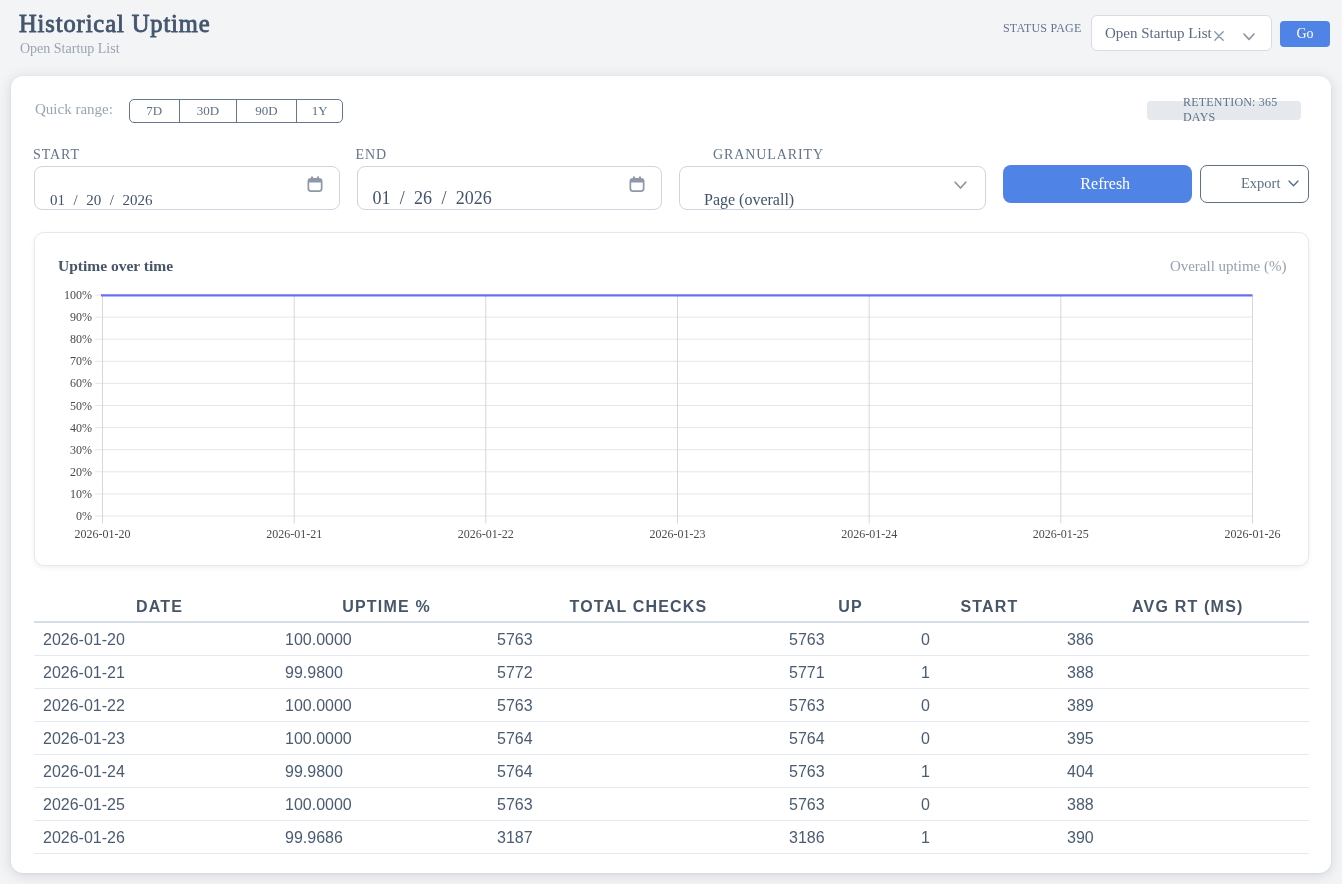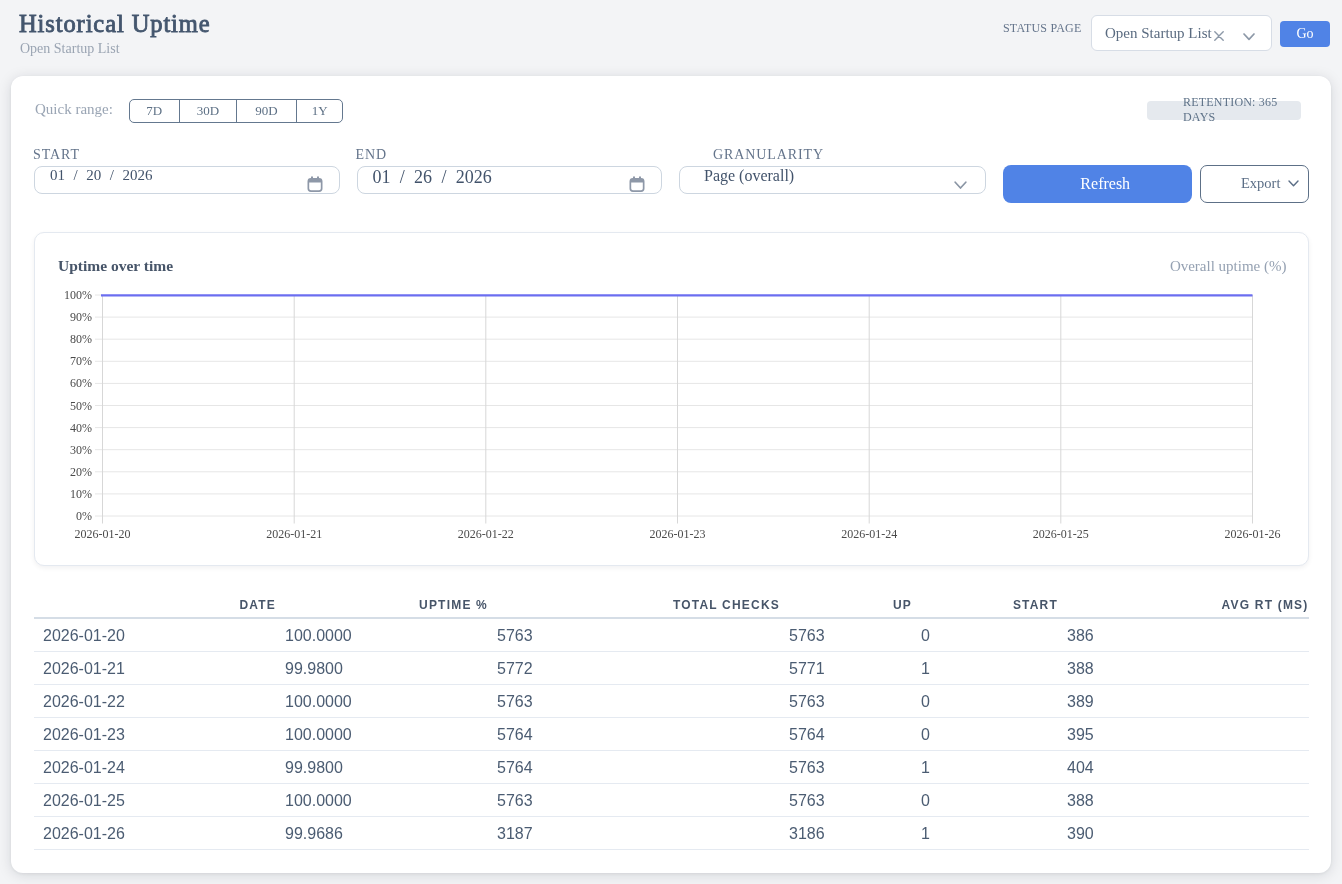--- a/index.html
+++ b/index.html
@@ -11,26 +11,26 @@
 #spSelect { left:1091px; top:15px; width:181px; height:36px; background:#fff; border:1px solid #d7dde6; border-radius:6px; display:flex; align-items:center; padding-left:13px; }
 #spSelect .txt { font-size:15px; color:#5a6b80; }
 #goBtn { left:1280px; top:21px; width:50px; height:25.5px; background:#5083e6; border-radius:4px; color:#fff; font-size:14px; display:flex; align-items:center; justify-content:center; }
 #card { left:11px; top:75.5px; width:1319.5px; height:797px; background:#fff; border-radius:12px; box-shadow:0 2px 14px rgba(15,23,42,.13), 0 1px 3px rgba(15,23,42,.06); }
 #quickLabel { left:35px; top:101px; font-size:15px; color:#9aa5b4; }
 #seg { left:129px; top:98.5px; height:24.5px; display:flex; border:1px solid #64788f; border-radius:5px; overflow:hidden; }
 #seg .s { display:flex; align-items:center; justify-content:center; font-size:13px; color:#5d7085; border-right:1px solid #64788f; }
 #seg .s:last-child { border-right:none; }
 #badge { left:1147px; top:100.5px; width:154px; height:19.5px; background:#e5e9ee; border-radius:4px; display:flex; align-items:center; justify-content:center; font-size:12px; letter-spacing:0.2px; color:#5e7288;padding-left:36px; }
 .flabel { font-size:14px; color:#64748b; letter-spacing:0.9px; top:146.5px; }
-.finput { top:165.5px; height:28px; background:#fff; border:1px solid #cdd6e0; border-radius:8px; display:flex; align-items:flex-start; padding-left:15px; font-size:16px; color:#42536b; }
+.finput { top:165.5px; height:44px; background:#fff; border:1px solid #cdd6e0; border-radius:8px; display:flex; align-items:flex-end; padding-left:15px; font-size:16px; color:#42536b; }
 #refreshBtn { left:1003px; top:164.5px; width:188.5px; height:38px; background:#5083e6; border-radius:8px; color:#fff; font-size:16px; display:flex; align-items:center; justify-content:center;padding-left:16px; }
 #exportBtn { left:1200px; top:164.5px; width:108.5px; height:38px; background:#fff; border:1px solid #5d7087; border-radius:7px; color:#5b6e86; font-size:14.5px; display:flex; align-items:center; justify-content:center; gap:8px;padding-left:32px; }
 #chartCard { left:34px; top:232px; width:1274.5px; height:333.5px; background:#fff; border:1px solid #e4e9f0; border-radius:10px; box-shadow:0 2px 5px rgba(15,23,42,.06); }
 #dataTable { position:absolute; left:34px; top:598px; width:1274.5px; border-collapse:collapse; table-layout:fixed; }
-#dataTable th { text-align:right; font-size:12px; font-weight:bold; letter-spacing:1.2px; color:#475569; padding:0 0 5px 9px; border-bottom:2px solid #d5dde6; }
+#dataTable th { text-align:center; font-size:16px; font-weight:bold; letter-spacing:1.2px; color:#475569; padding:0 0 5px 9px; border-bottom:2px solid #d5dde6; }
 #dataTable td { font-size:16px; color:#4b5c72; padding:2px 0 0 9px; height:33px; border-bottom:1px solid #e5eaf1; }
 </style>
 </head>
 <body>
 <div class="abs" id="title">Historical Uptime</div>
 <div class="abs" id="subtitle">Open Startup List</div>
 <div class="abs" id="spLabel">STATUS PAGE</div>
 <div class="abs" id="card"></div>
 <div class="abs" id="spSelect">
   <span class="txt">Open Startup List</span>

